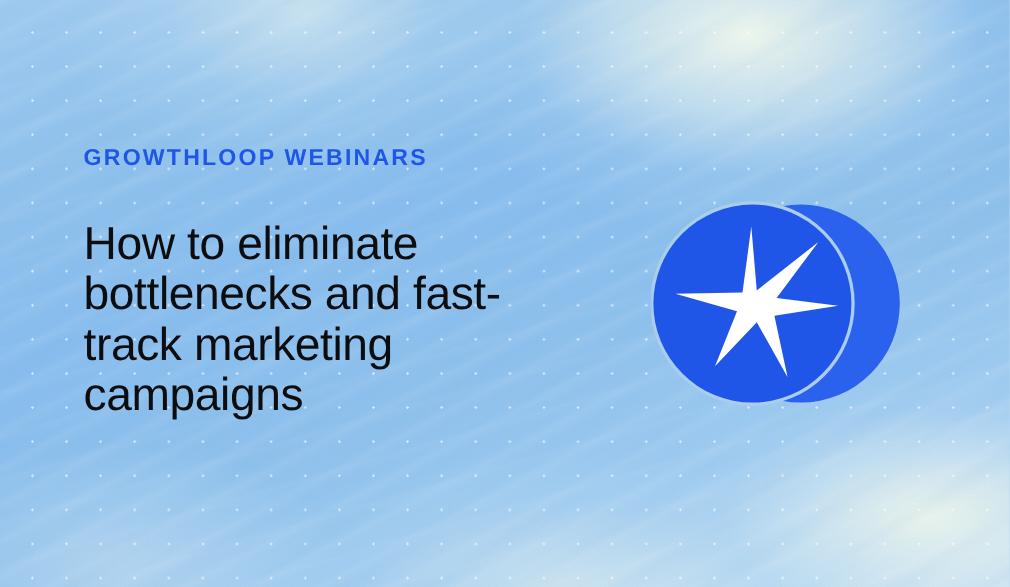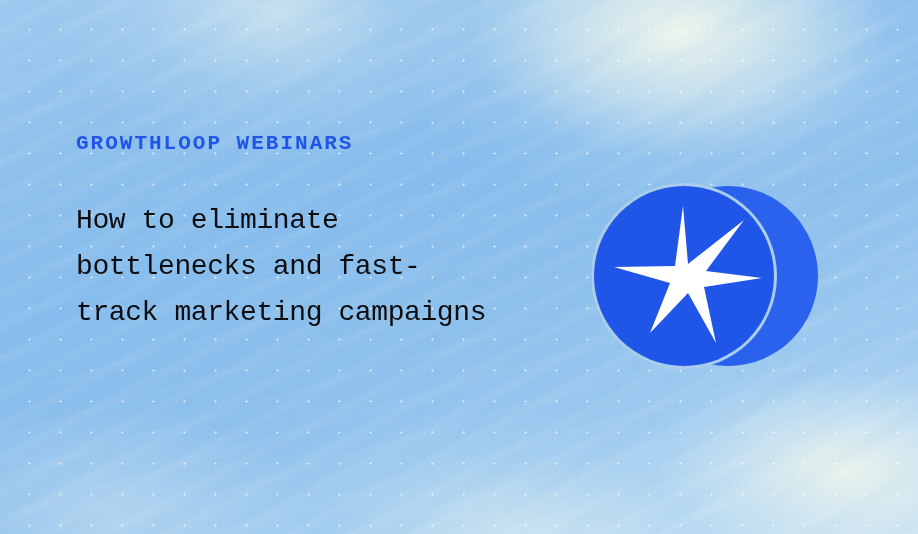--- a/index.html
+++ b/index.html
@@ -7,21 +7,21 @@
     margin: 0;
     padding: 0;
     background: #ffffff;
   }
 
   .banner {
     position: relative;
     width: 918px;
     height: 534px;
     overflow: hidden;
-    font-family: Liberation Mono, monospace;
+    font-family: Liberation Sans, sans-serif;
     background: #8cc0ec;
   }
 
   
   .sky-base {
     position: absolute;
     inset: 0;
     background:
       linear-gradient(160deg,
         #9ec9ef 0%,
@@ -133,21 +133,21 @@
     color: #1f56e8;
     white-space: nowrap;
   }
 
   .headline {
     position: absolute;
     top: 198px;
     left: 0;
     margin: 0;
     width: 420px;
-    font-size: 28px;
+    font-size: 42px;
     font-weight: 400;
     line-height: 46px;
     letter-spacing: -0.4px;
     color: #0d0d10;
   }
 
   
   .logo-mark {
     position: absolute;
     left: 592px;

